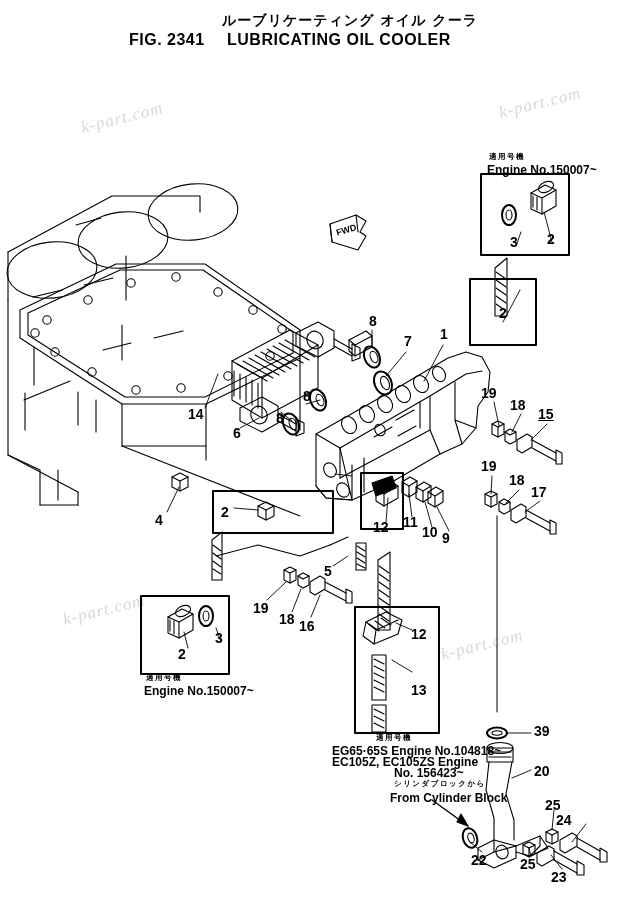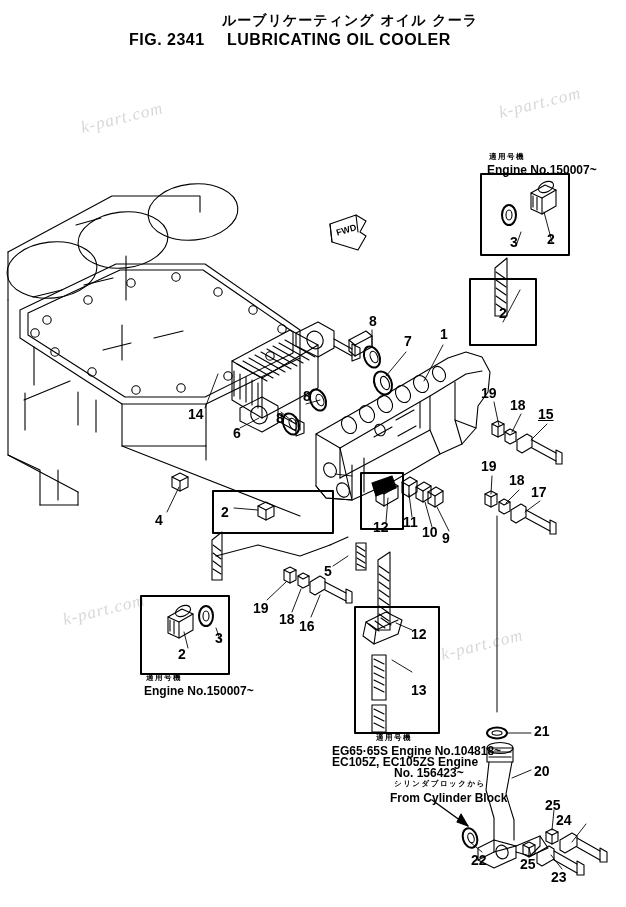--- a/index.html
+++ b/index.html
@@ -439,21 +439,21 @@
 <div class="t cal" style="left:373px;top:519px;">12</div>
 <div class="t cal" style="left:403px;top:514px;text-align:right;">11</div>
 <div class="t cal" style="left:422px;top:524px;">10</div>
 <div class="t cal" style="left:442px;top:530px;">9</div>
 <div class="t cal" style="left:253px;top:600px;">19</div>
 <div class="t cal" style="left:279px;top:611px;">18</div>
 <div class="t cal" style="left:299px;top:618px;">16</div>
 <div class="t cal" style="left:324px;top:563px;">5</div>
 <div class="t cal" style="left:411px;top:626px;">12</div>
 <div class="t cal" style="left:411px;top:668px;margin-top:14px;">13</div>
-<div class="t cal" style="left:534px;top:723px;">21</div>
+<div class="t cal" style="left:534px;top:723px;">39</div>
 <div class="t cal" style="left:534px;top:763px;">20</div>
 <div class="t cal" style="left:471px;top:852px;">22</div>
 <div class="t cal" style="left:545px;top:797px;">25</div>
 <div class="t cal" style="left:556px;top:812px;">24</div>
 <div class="t cal" style="left:520px;top:856px;">25</div>
 <div class="t cal" style="left:551px;top:869px;">23</div>
 <div class="t cal" style="left:510px;top:234px;">3</div>
 <div class="t cal" style="left:547px;top:231px;">2</div>
 <div class="t cal" style="left:178px;top:646px;">2</div>
 <div class="t cal" style="left:215px;top:630px;">3</div>

